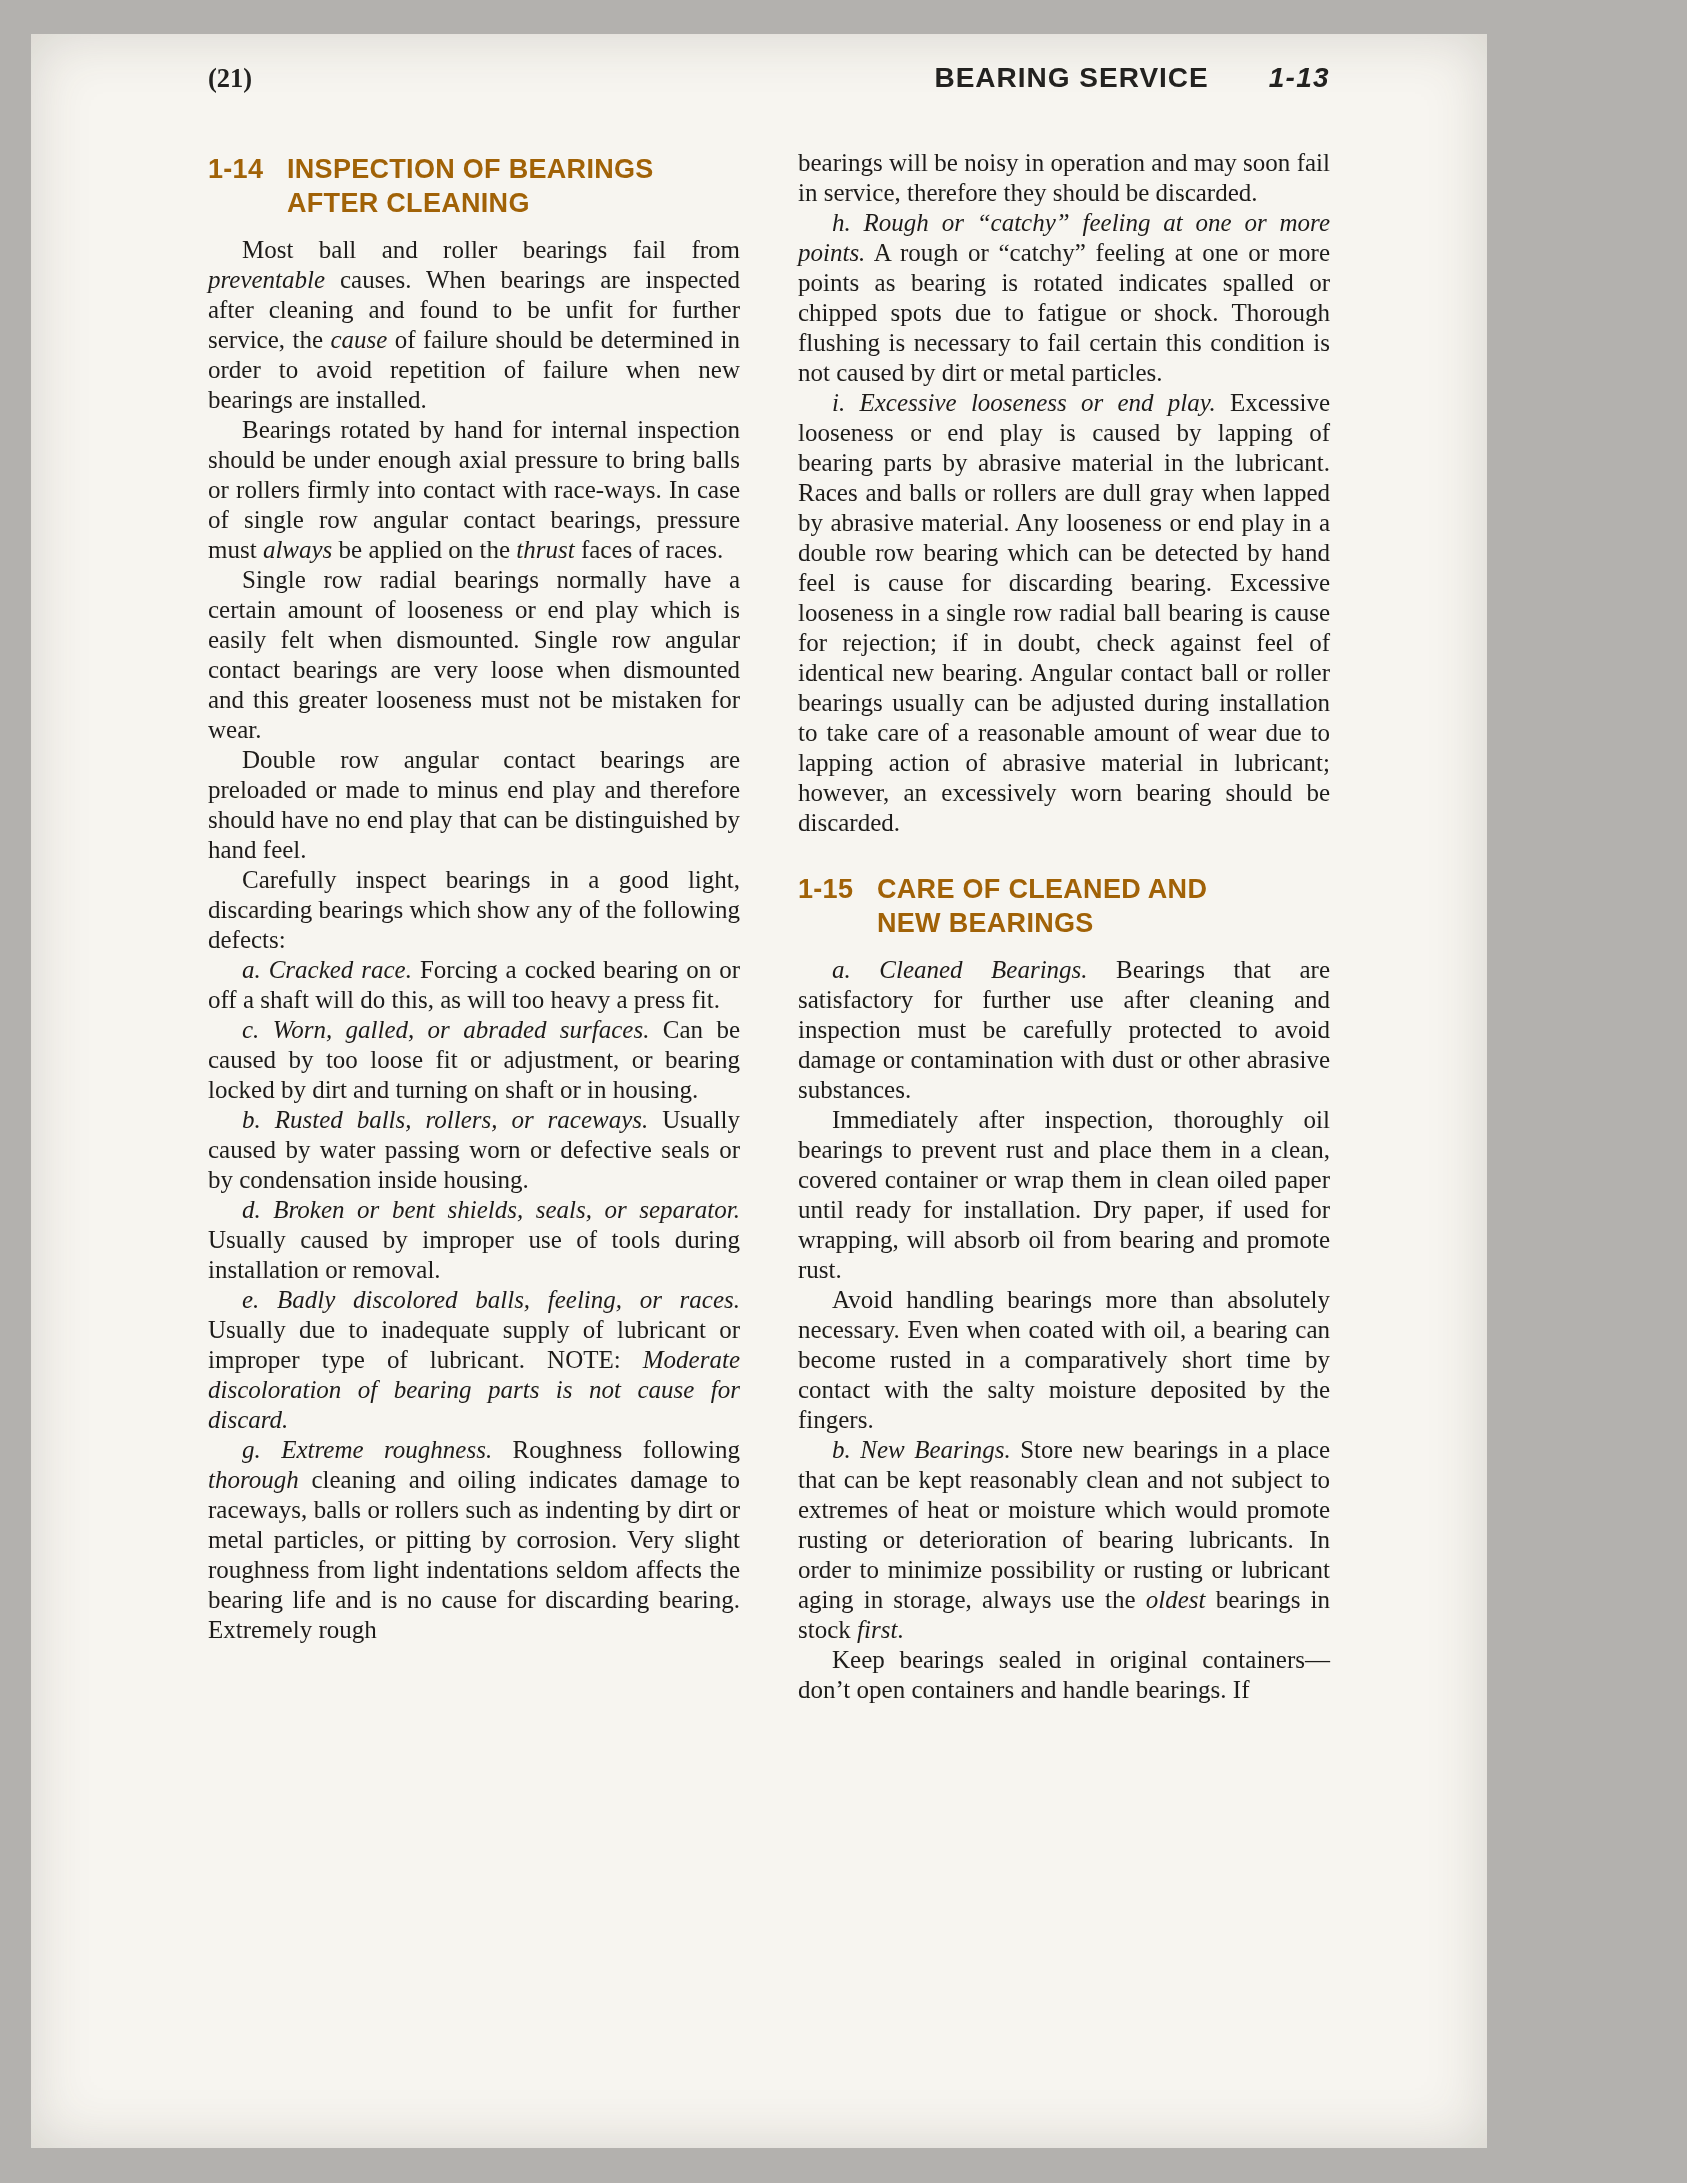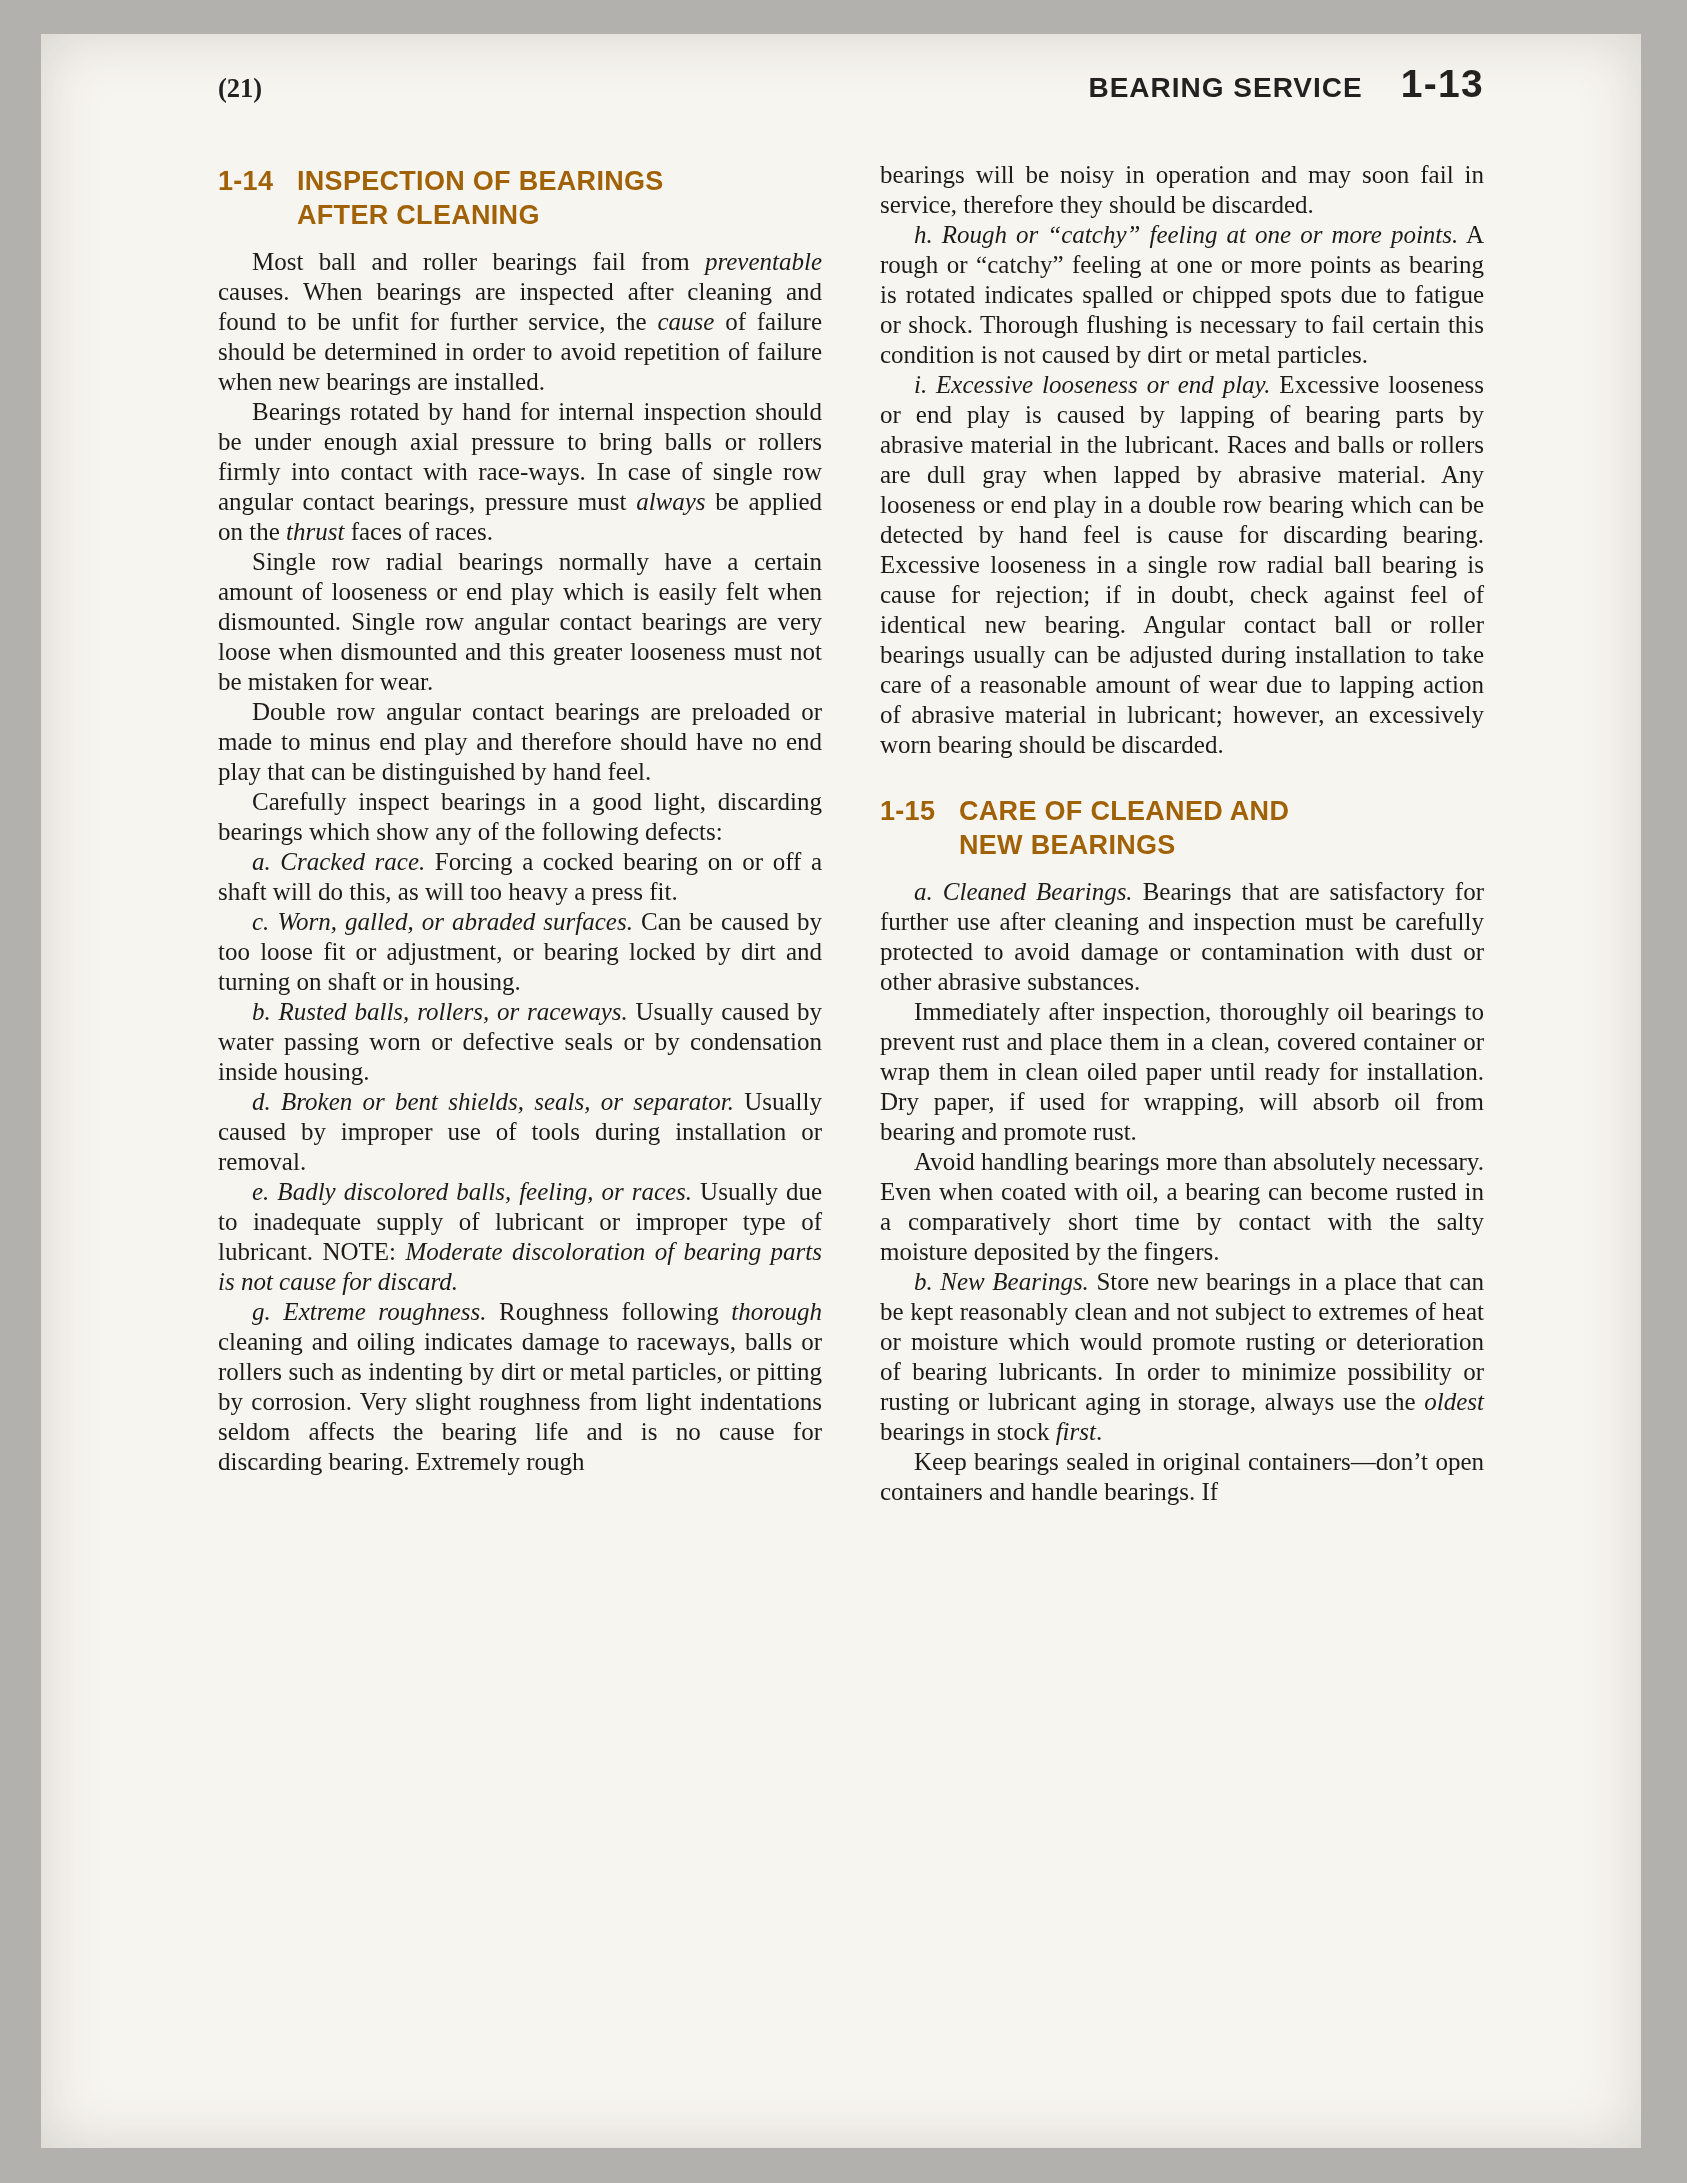--- a/index.html
+++ b/index.html
@@ -6,22 +6,22 @@
   body {
     width: 1687px;
     height: 2183px;
     background: #b3b1ae;
     position: relative;
     font-family: "Liberation Serif", serif;
     overflow: hidden;
   }
   .page {
     position: absolute;
-    left: 41px; top: 34px;
-    width: 1600px; height: 2114px;
+    left: 31px; top: 34px;
+    width: 1456px; height: 2114px;
     background: #f7f5f0;
     box-shadow: inset 0 0 60px rgba(60,55,45,0.18);
     box-sizing: border-box;
     padding: 28px 157px 26.5px 177px;
     overflow: hidden;
   }
   .page-header {
     display: flex;
     justify-content: space-between;
     align-items: baseline;
@@ -34,23 +34,24 @@
     font-family: "Liberation Serif", serif;
     font-weight: 700;
     font-size: 26.5px;
     margin-right: 41px;
   }
   .running-title-left, .running-title-right {
     font-size: 28px;
     letter-spacing: 1px;
   }
   .page-number {
-    font-size: 39px;
-    margin-left: 38px;
+    font-size: 28px;
+    margin-left: 60px;
     letter-spacing: 1.3px;
+    font-style: italic;
   }
   .content {
     margin-top: 54px;
     display: flex;
     gap: 58px;
   }
   .column {
     flex: 1 1 0;
     font-size: 25px;
     line-height: 30px;

